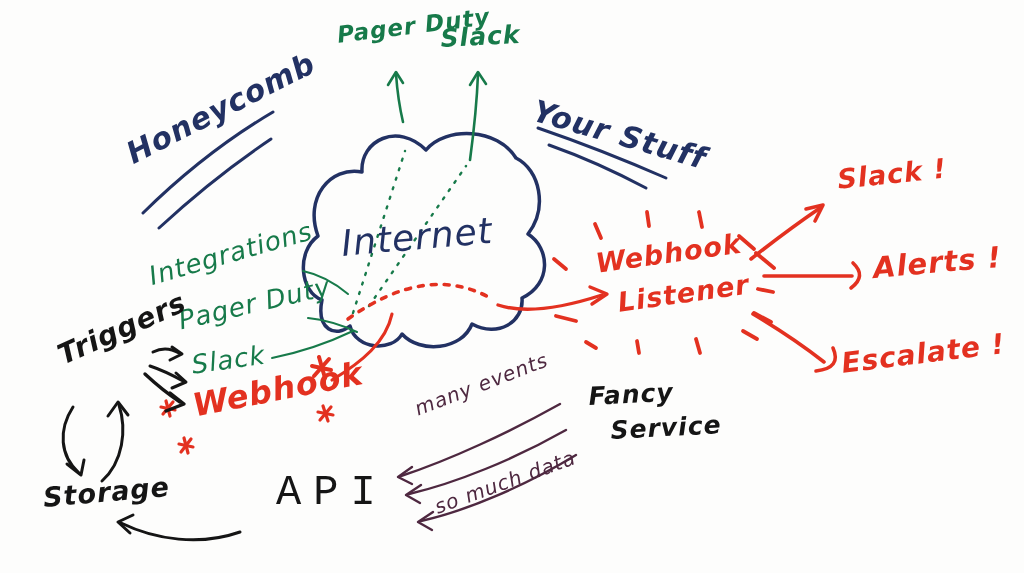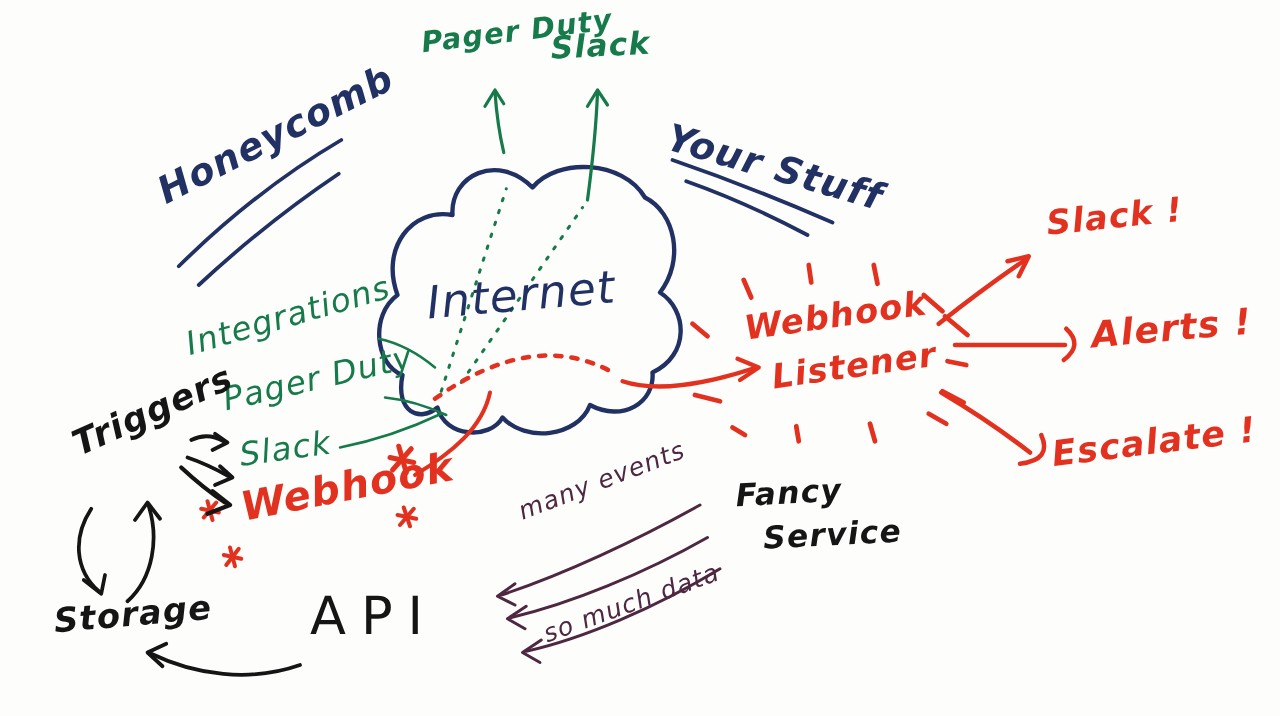--- a/index.html
+++ b/index.html
@@ -155,21 +155,21 @@
   <div class="lbl green green-item" style="left:176px;top:308px;transform:rotate(-13deg);">Pager Duty</div>
 
   <div class="lbl green green-item" style="left:190px;top:352px;transform:rotate(-8deg);">Slack</div>
 
   <div class="lbl red" style="left:190px;top:390px;font-size:32px;transform:rotate(-11deg);">Webhook</div>
 
   <div class="lbl black" style="left:54px;top:344px;font-size:28px;font-weight:700;transform:rotate(-24deg);">Triggers</div>
 
   <div class="lbl black" style="left:42px;top:484px;font-size:27px;font-weight:600;transform:rotate(-5deg);">Storage</div>
 
-  <div class="lbl black api-word" style="left:248px;top:472px;">API</div>
+  <div class="lbl black api-word" style="left:276px;top:472px;font-family:Liberation Mono, monospace;">API</div>
 
   <div class="lbl plum small-note" style="left:412px;top:400px;transform:rotate(-21deg);">many events</div>
 
   <div class="lbl plum small-note" style="left:432px;top:498px;transform:rotate(-20deg);">so much data</div>
 
   <div class="lbl black" style="left:588px;top:384px;font-size:25px;font-weight:600;transform:rotate(-3deg);">Fancy</div>
 
   <div class="lbl black" style="left:610px;top:418px;font-size:25px;font-weight:600;transform:rotate(-3deg);">Service</div>
 
   <div class="lbl red" style="left:594px;top:250px;font-size:27px;transform:rotate(-8deg);">Webhook</div>

